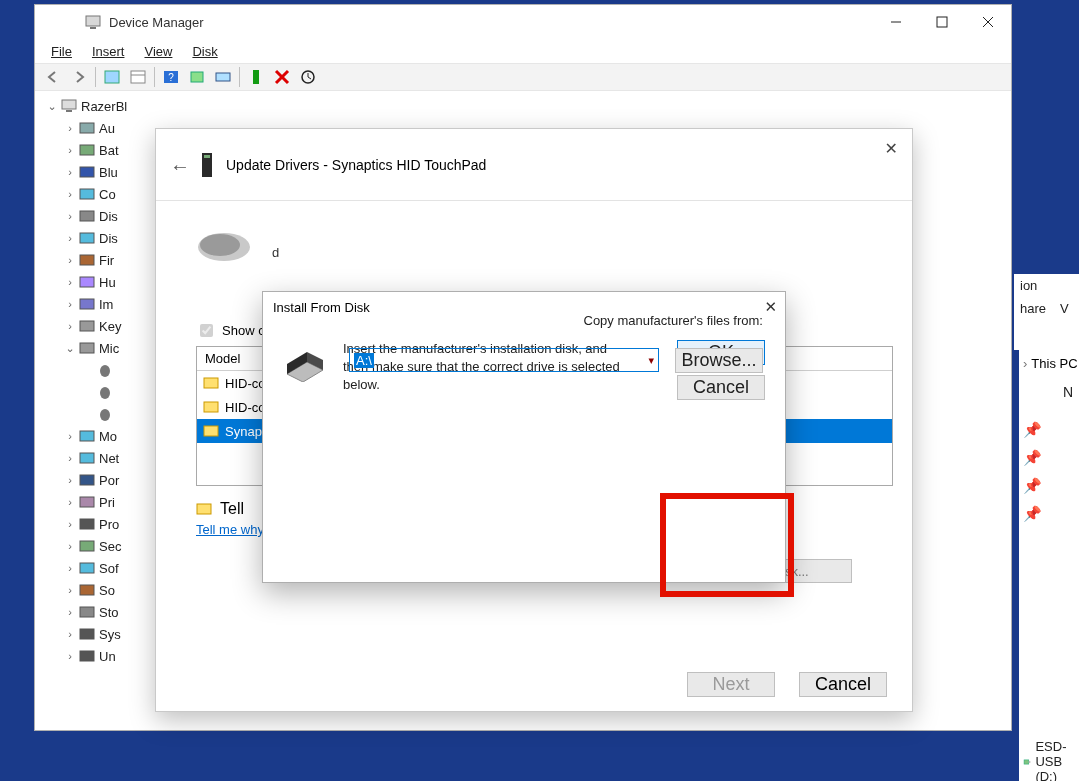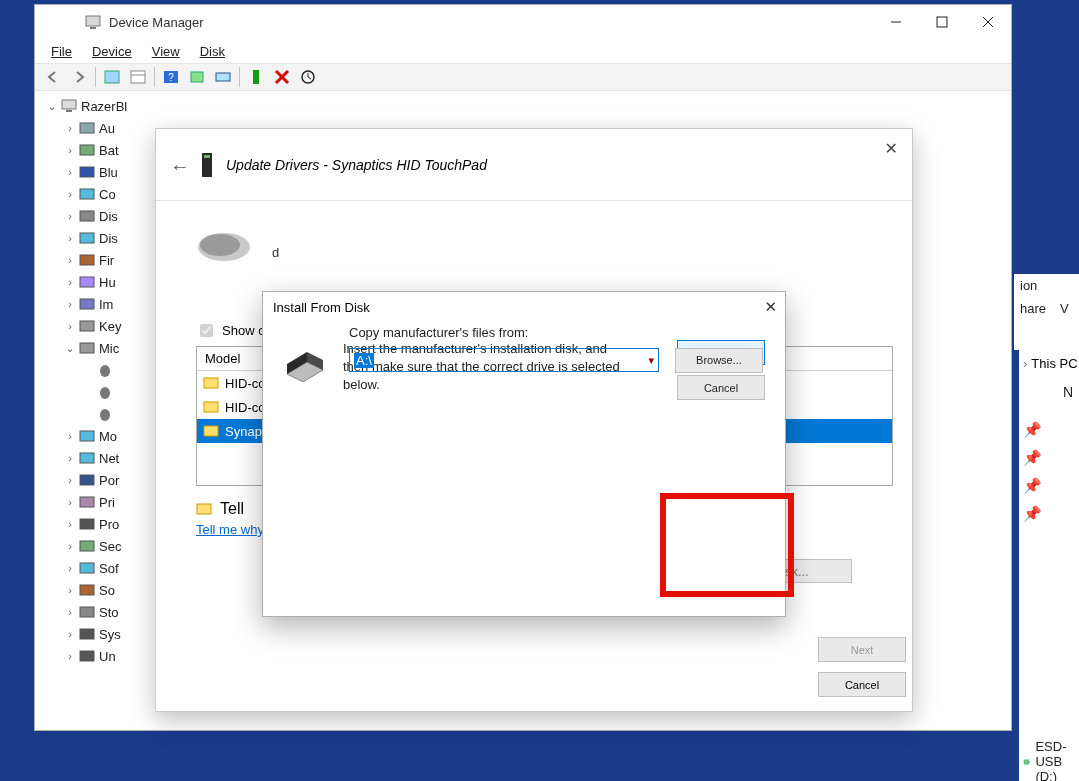--- a/index.html
+++ b/index.html
@@ -29,52 +29,52 @@
   .explorer-right { position:absolute; right:0px; top:376px; width:60px; height:405px; background:#fff;}
   .explorer-right .col-n { position:absolute; top:8px; right:6px; font-size:14px; color:#222;}
   .pin { color:#5a5a5a; font-size:15px;}
   .explorer-right .pin-row{ height:28px; display:flex; align-items:center; justify-content:flex-start; padding-left:4px;}
   .explorer-right .usb { position:absolute; bottom:-3px; left:4px; display:flex; align-items:center; font-size:13px; color:#222;}
   
   .ud-dialog { position:absolute; left:155px; top:128px; width:758px; height:584px; background:#fff; border:1px solid #c9c9c9; box-shadow:0 8px 24px rgba(0,0,0,.25); }
   .ud-title { height:72px; display:flex; align-items:center; padding:0 14px; border-bottom:1px solid #e3e3e3;}
   .ud-title .back { width:24px; color:#555; font-size:20px; }
   .ud-title .upd-ic { width:18px; height:28px; margin:0 10px 0 4px;}
-  .ud-title .txt { font-size:14px;font-style:italic; }
+  .ud-title .txt { font-size:14px; }
   .ud-close { position:absolute; right:14px; top:10px; font-size:16px; color:#444;}
   .ud-body { padding:24px 40px 0 40px; }
   .ud-headline { color:#003399; font-size:22px; margin-bottom:24px; }
   .ud-row1 { display:flex; gap:16px; align-items:flex-start; font-size:13px; color:#333;}
   .mouse-ic { width:60px; height:40px; }
   .ud-hint { line-height:1.45; }
   .show-compat { display:flex; align-items:center; gap:6px; font-size:13px; margin-top:56px;}
   .show-compat input { accent-color:#888; }
   .model-box { margin-top:6px; border:1px solid #a9a9a9; width:697px; height:140px; font-size:13px;}
   .model-box .hdr { height:24px; border-bottom:1px solid #cfcfcf; padding-left:8px; display:flex; align-items:center;}
   .model-item { height:24px; display:flex; align-items:center; padding-left:6px;}
   .model-item .mic{ width:16px;height:16px; margin-right:6px;}
   .model-sel { background:#0078d7; color:#fff; }
   .signed-row { display:flex; align-items:center; gap:8px; margin-top:14px;}
   .signed-row .sic{width:16px;height:16px;}
   .have-disk { position:absolute; right:60px; top:430px; width:140px; height:24px; border:1px solid #bfbfbf; background:#e9e9e9; color:#777; font-size:13px; display:flex;align-items:center;justify-content:center;}
   .link { color:#0066cc; font-size:13px; margin-top:4px; display:inline-block;}
-  .ud-foot { position:absolute; bottom:14px; right:6px; display:flex; gap:10px;flex-direction:column;}
-  .btn { width:88px; height:25px; font-size:11px; border:1px solid #bfbfbf; background:#e9e9e9; display:flex; align-items:center; justify-content:center;}
+  .ud-foot { position:absolute; bottom:14px; right:25px; display:flex; gap:24px;}
+  .btn { width:88px; height:25px; font-size:18px; border:1px solid #bfbfbf; background:#e9e9e9; display:flex; align-items:center; justify-content:center;}
   .btn.disabled { color:#9a9a9a; }
   
-  .ifd { position:absolute; left:262px; top:291px; width:524px; height:326px; background:#fff; border:1px solid #aeaeae; box-shadow:0 10px 28px rgba(0,0,0,.3);}
+  .ifd { position:absolute; left:262px; top:291px; width:524px; height:292px; background:#fff; border:1px solid #aeaeae; box-shadow:0 10px 28px rgba(0,0,0,.3);}
   .ifd-title { height:30px; display:flex; align-items:center; padding:0 10px; font-size:13px;}
   .ifd-close { position:absolute; right:8px; top:6px; font-size:15px; color:#333;}
   .ifd-body { position:relative; padding:18px 20px 0 20px; font-size:13px; color:#222;}
   .ifd-row1 { display:flex; gap:18px; }
   .disk-ic { width:42px; height:42px; }
   .ifd-msg { max-width:280px; line-height:1.4;}
   .ifd-controls { position:absolute; right:20px; top:18px; display:flex; flex-direction:column; gap:10px;}
   .ifd-controls .okb { border:1px solid #0078d7; background:#e5f1fb; }
-  .ifd-lower { position:absolute; left:86px; bottom:22px; display:flex; flex-direction:column; gap:8px;}
+  .ifd-lower { position:absolute; left:86px; bottom:22px; display:flex; flex-direction:column; gap:20px;align-items:flex-end;}
   .path-row { display:flex; align-items:center; gap:16px;}
   .path-combo { width:310px; height:24px; border:1px solid #0078d7; display:flex; align-items:center; padding:0 4px; font-size:13px;}
   .path-combo .seltxt { background:#0078d7; color:#fff; padding:0px 2px; }
   .path-combo .dd { margin-left:auto; color:#8a0000; font-size:11px;}
   
   .red-box { position:absolute; left:660px; top:493px; width:134px; height:104px; border:6px solid #e21000; pointer-events:none; }
 </style>
 </head>
 <body>
 
@@ -98,21 +98,21 @@
       </div>
     <div class="win-btn">
         <svg width="12" height="12">
           <line x1="1" y1="1" x2="11" y2="11" stroke="#222"></line>
           <line x1="11" y1="1" x2="1" y2="11" stroke="#222"></line>
         </svg>
       </div>
   </div>
   <div class="dm-menu">
     <span>File</span>
-    <span>Device</span>
+    <span>Insert</span>
     <span>View</span>
     <span>Disk</span>
   </div>
   <div class="dm-tool">
     <div class="tool-btn">
         <svg width="16" height="14">
           <path d="M10 2 L4 7 L10 12" fill="none" stroke="#777" stroke-width="2"></path>
         </svg>
       </div>
     <div class="tool-btn">

